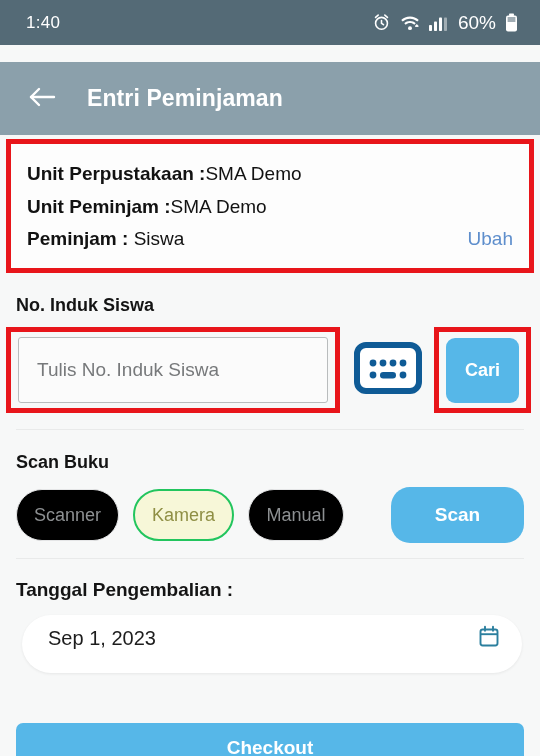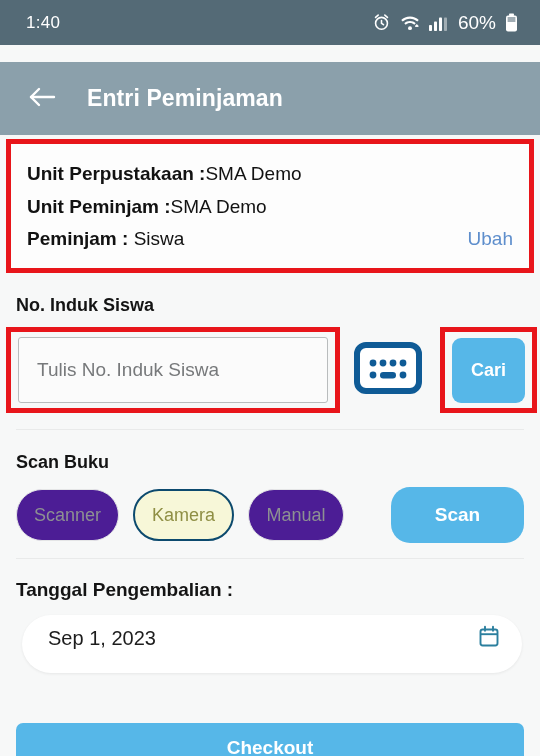--- a/index.html
+++ b/index.html
@@ -153,21 +153,21 @@
     margin-left: 12px;
     flex: 0 0 auto;
     cursor: pointer;
     display: flex;
     align-items: center;
     justify-content: center;
   }
 
   .cari-wrap {
     border: 5px solid #e8151a;
-    margin-left: 16px;
+    margin-left: 10px;
     padding: 7px;
     flex: 0 0 auto;
     height: 86px;
     display: flex;
     align-items: center;
   }
   .cari-btn {
     width: 73px;
     height: 65px;
     background: #56b7e8;
@@ -192,34 +192,34 @@
     display: flex;
     align-items: center;
     margin-top: 14px;
     padding: 0 16px;
   }
   .pill {
     height: 52px;
     min-width: 96px;
     padding: 0 17px;
     border-radius: 26px;
-    background: #4c1d95;
+    background: #000000;
     border: 1px solid #e4e5e6;
     color: #8d9092;
     font-family: "Liberation Sans", sans-serif;
     font-size: 18px;
     cursor: pointer;
     margin-right: 14px;
     display: flex;
     align-items: center;
     justify-content: center;
   }
   .pill.selected {
     background: #f7f7d8;
-    border: 2px solid #0c4a6e;
+    border: 2px solid #22c55e;
     color: #8f8f45;
   }
   .scan-btn {
     margin-left: auto;
     width: 133px;
     height: 56px;
     background: #56b7e8;
     border: none;
     border-radius: 19px;
     color: #ffffff;

